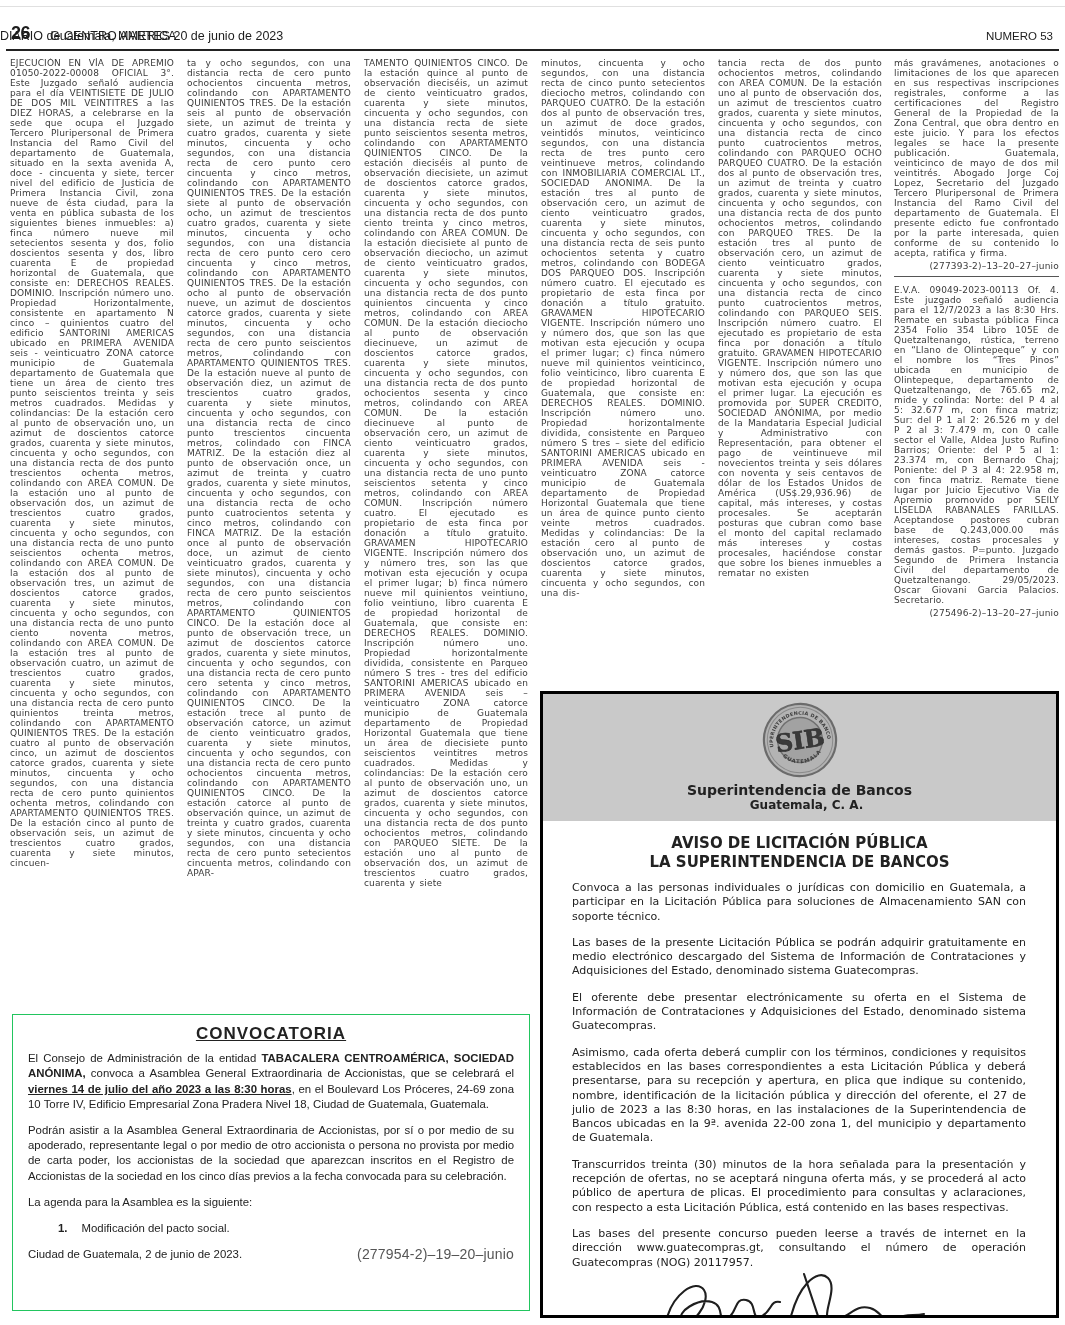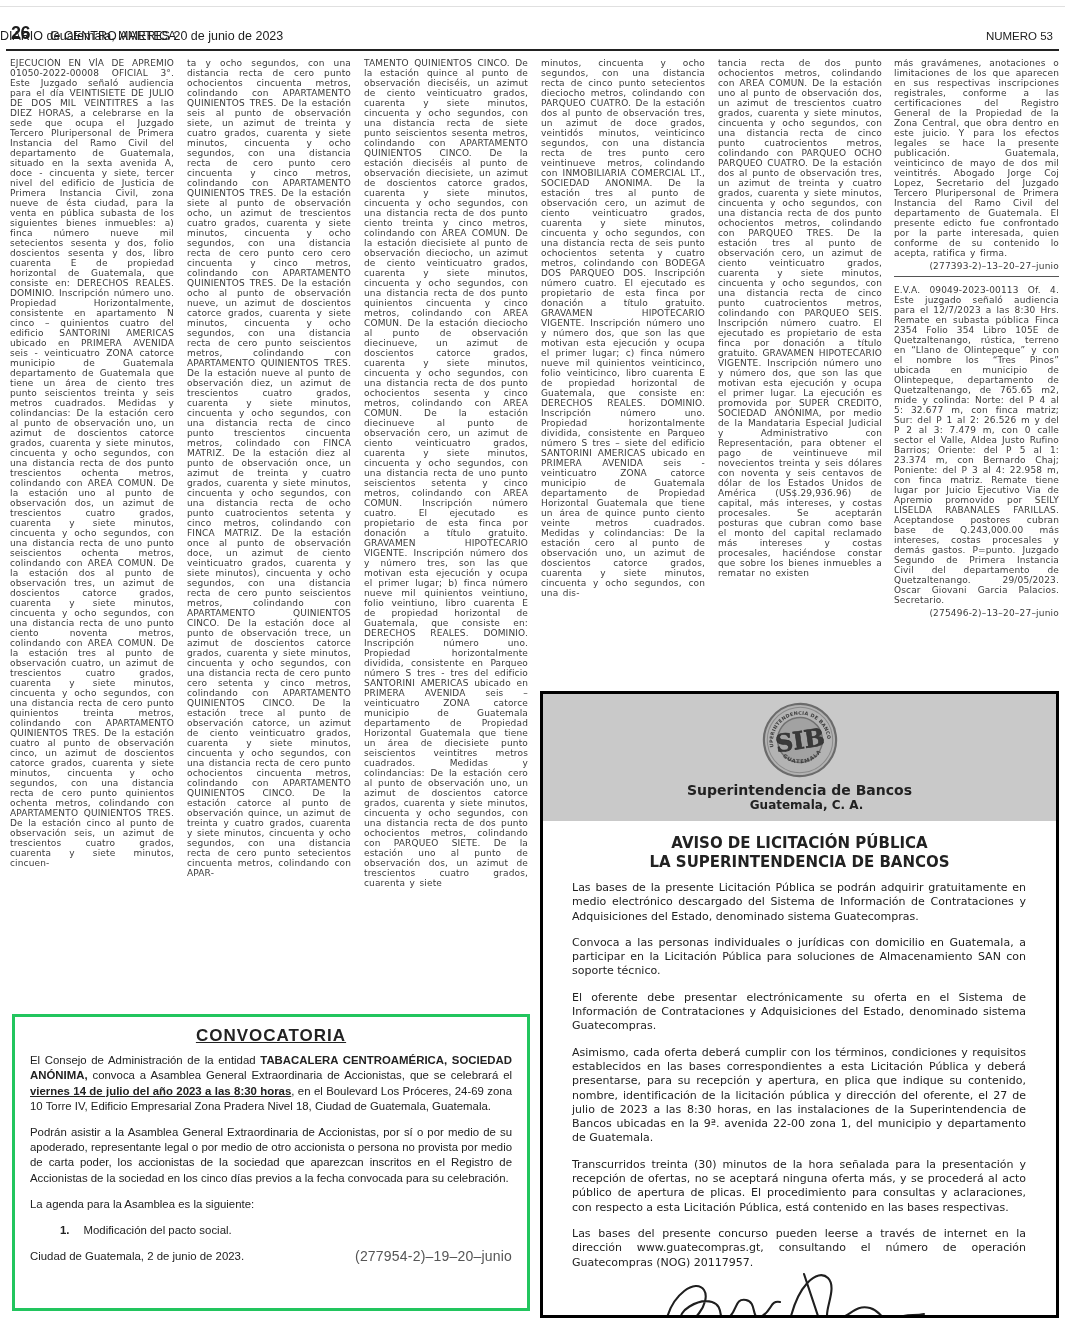--- a/index.html
+++ b/index.html
@@ -23,21 +23,21 @@
   .ncol p{margin:0;}
   .c1{left:10px;height:950px;}
   .c2{left:187px;height:950px;}
   .c3{left:364px;height:950px;}
   .c4{left:541px;height:616px;}
   .c5{left:718px;height:616px;}
   .c6{left:894px;height:614px;width:165px;}
   .notice-id{text-align:right;margin:3px 0 4px 0;letter-spacing:0.2px;}
   .col-divider{border:none;border-top:1px solid #555;margin:5px 0 8px 0;}
   
-  .convo{position:absolute;left:12px;top:1014px;width:518px;height:297px;border:3px solid #22c55e;
+  .convo{position:absolute;left:12px;top:1014px;width:518px;height:297px;border:1px solid #22c55e;
         box-sizing:border-box;padding:9px 15px 6px 15px;overflow:hidden;
         font-family:"Liberation Sans",sans-serif;font-size:11.4px;line-height:15.2px;
         color:#222;text-align:justify;}
   .convo-title{text-align:center;font-size:17px;font-weight:bold;letter-spacing:1px;
         text-decoration:underline;margin:2px 0 10px 0;}
   .convo p{margin:0 0 11px 0;}
   .convo .b{font-weight:bold;}
   .convo .bu{font-weight:bold;text-decoration:underline;}
   .agenda-item{margin:0 0 11px 30px;}
   .agenda-item .num{font-weight:bold;margin-right:14px;}
@@ -130,22 +130,22 @@
       <div class="sib-org">Superintendencia de Bancos</div>
       <div class="sib-loc">Guatemala, C. A.</div>
     </div>
 
     <div class="sib-head">
       <div>AVISO DE LICITACIÓN PÚBLICA</div>
       <div>LA SUPERINTENDENCIA DE BANCOS</div>
     </div>
 
     <div class="sib-body">
+      <p>Convoca a las personas individuales o jurídicas con domicilio en Guatemala, a participar en la Licitación Pública para soluciones de Almacenamiento SAN con soporte técnico.</p>
       <p>Las bases de la presente Licitación Pública se podrán adquirir gratuitamente en medio electrónico descargado del Sistema de Información de Contrataciones y Adquisiciones del Estado, denominado sistema Guatecompras.</p>
-      <p>Convoca a las personas individuales o jurídicas con domicilio en Guatemala, a participar en la Licitación Pública para soluciones de Almacenamiento SAN con soporte técnico.</p>
       <p>El oferente debe presentar electrónicamente su oferta en el Sistema de Información de Contrataciones y Adquisiciones del Estado, denominado sistema Guatecompras.</p>
       <p>Asimismo, cada oferta deberá cumplir con los términos, condiciones y requisitos establecidos en las bases correspondientes a esta Licitación Pública y deberá presentarse, para su recepción y apertura, en plica que indique su contenido, nombre, identificación de la licitación pública y dirección del oferente, el 27 de julio de 2023 a las 8:30 horas, en las instalaciones de la Superintendencia de Bancos ubicadas en la 9ª. avenida 22-00 zona 1, del municipio y departamento de Guatemala.</p>
       <p>Transcurridos treinta (30) minutos de la hora señalada para la presentación y recepción de ofertas, no se aceptará ninguna oferta más, y se procederá al acto público de apertura de plicas. El procedimiento para consultas y aclaraciones, con respecto a esta Licitación Pública, está contenido en las bases respectivas.</p>
       <p>Las bases del presente concurso pueden leerse a través de internet en la dirección www.guatecompras.gt, consultando el número de operación Guatecompras (NOG) 20117957.</p>
     </div>
 
     <div class="sib-sign">
 
       <svg class="sig-svg" width="320" height="105" viewBox="0 0 320 105">
         <g fill="none" stroke="#1f1f1f" stroke-width="2.1" stroke-linecap="round">

